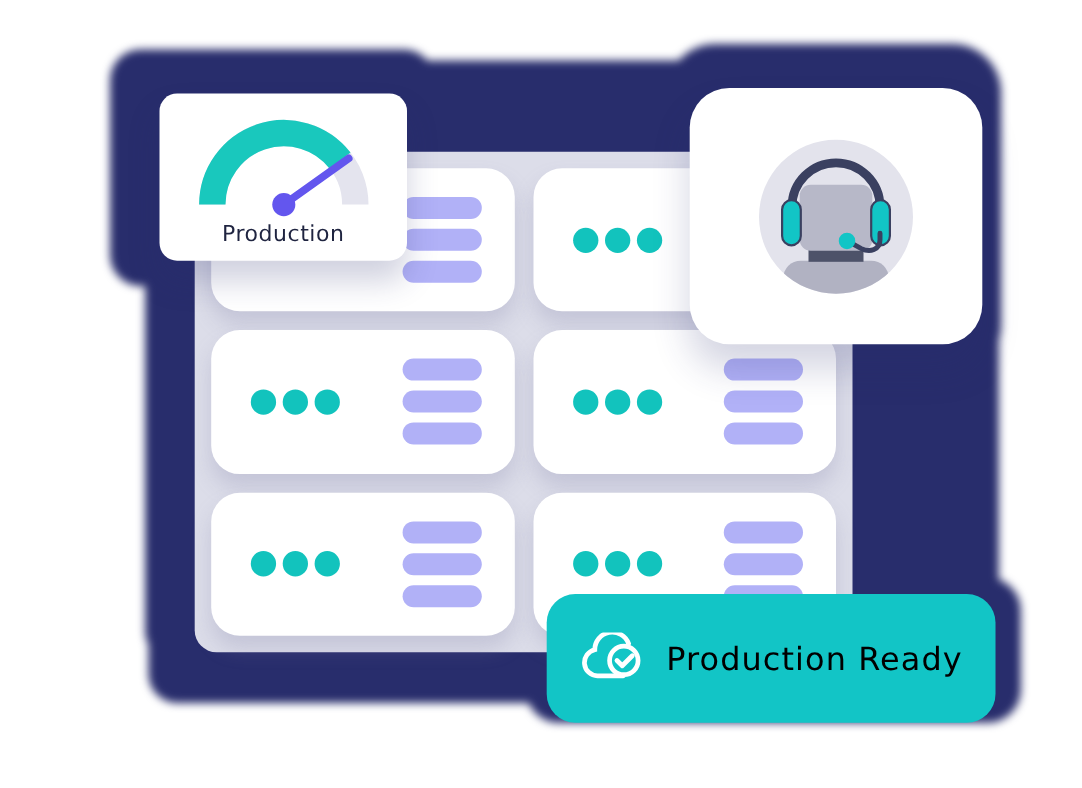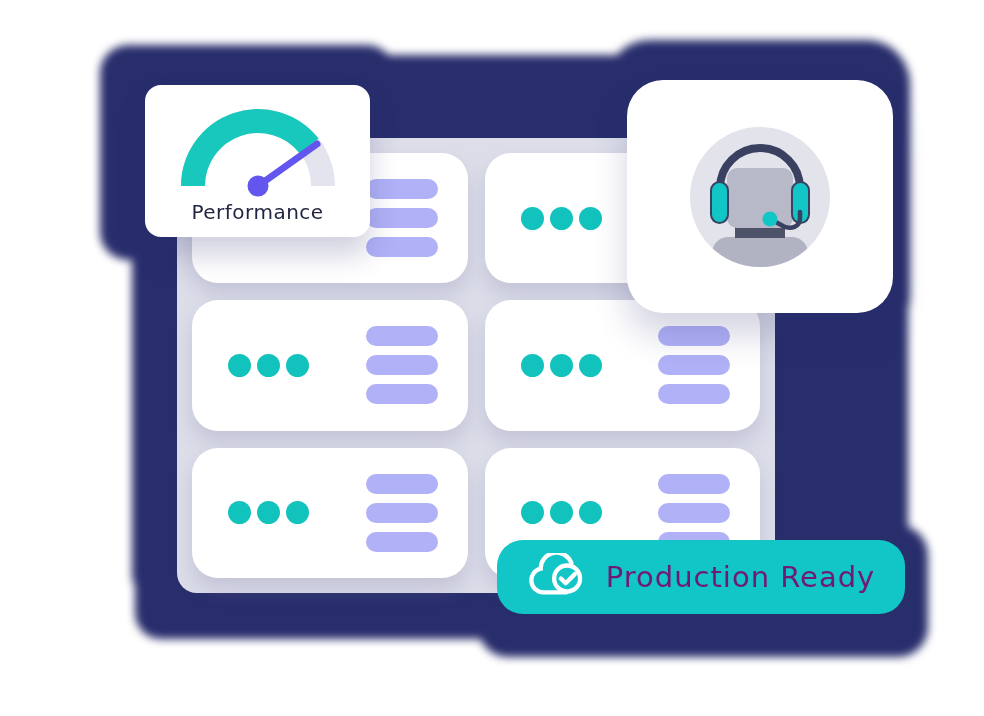--- a/index.html
+++ b/index.html
@@ -49,22 +49,22 @@
     color:var(--label-text);
   }
   
   #avatar-card{
     position:absolute;left:627px;top:80px;width:266px;height:233px;border-radius:36px;
     background:var(--card);box-shadow:0 22px 34px rgba(40,45,108,0.20);
     display:flex;align-items:center;justify-content:center;
   }
   
   #badge{
-    position:absolute;left:497px;top:540px;width:408px;height:74px;border-radius:26px;
-    background:var(--badge-teal);color:#701a75;
+    position:absolute;left:497px;top:540px;width:408px;height:117px;border-radius:26px;
+    background:var(--badge-teal);color:#000000;
     display:flex;align-items:center;justify-content:center;gap:17px;
   }
   .badge-label{font-size:29px;font-weight:500;letter-spacing:1px;white-space:nowrap;}
 </style>
 </head>
 <body>
 
 <div id="stage">
 
   <div id="shadow-blob">
@@ -159,21 +159,21 @@
 </div>
   </div>
 
   <div id="perf-card">
     <svg width="170" height="100" viewBox="0 0 170 100">
       <path d="M20 88 A65 65 0 0 1 150 88" fill="none" stroke="var(--gauge-track)" stroke-width="24"></path>
       <path d="M20 88 A65 65 0 0 1 136.2 48" fill="none" stroke="var(--gauge-teal)" stroke-width="24"></path>
       <line x1="85" y1="88" x2="144" y2="46" stroke="var(--indigo-needle)" stroke-width="7" stroke-linecap="round"></line>
       <circle cx="85" cy="88" r="10.5" fill="var(--indigo-needle)"></circle>
     </svg>
-    <div class="perf-label">Performance</div>
+    <div class="perf-label">Production</div>
   </div>
 
   <div id="avatar-card">
     <svg width="170" height="170" viewBox="0 0 170 170">
       <defs>
           <clipPath id="avclip">
             <circle cx="85" cy="85" r="70"></circle>
           </clipPath>
         </defs>
       <circle cx="85" cy="85" r="70" fill="var(--avatar-bg)"></circle>

